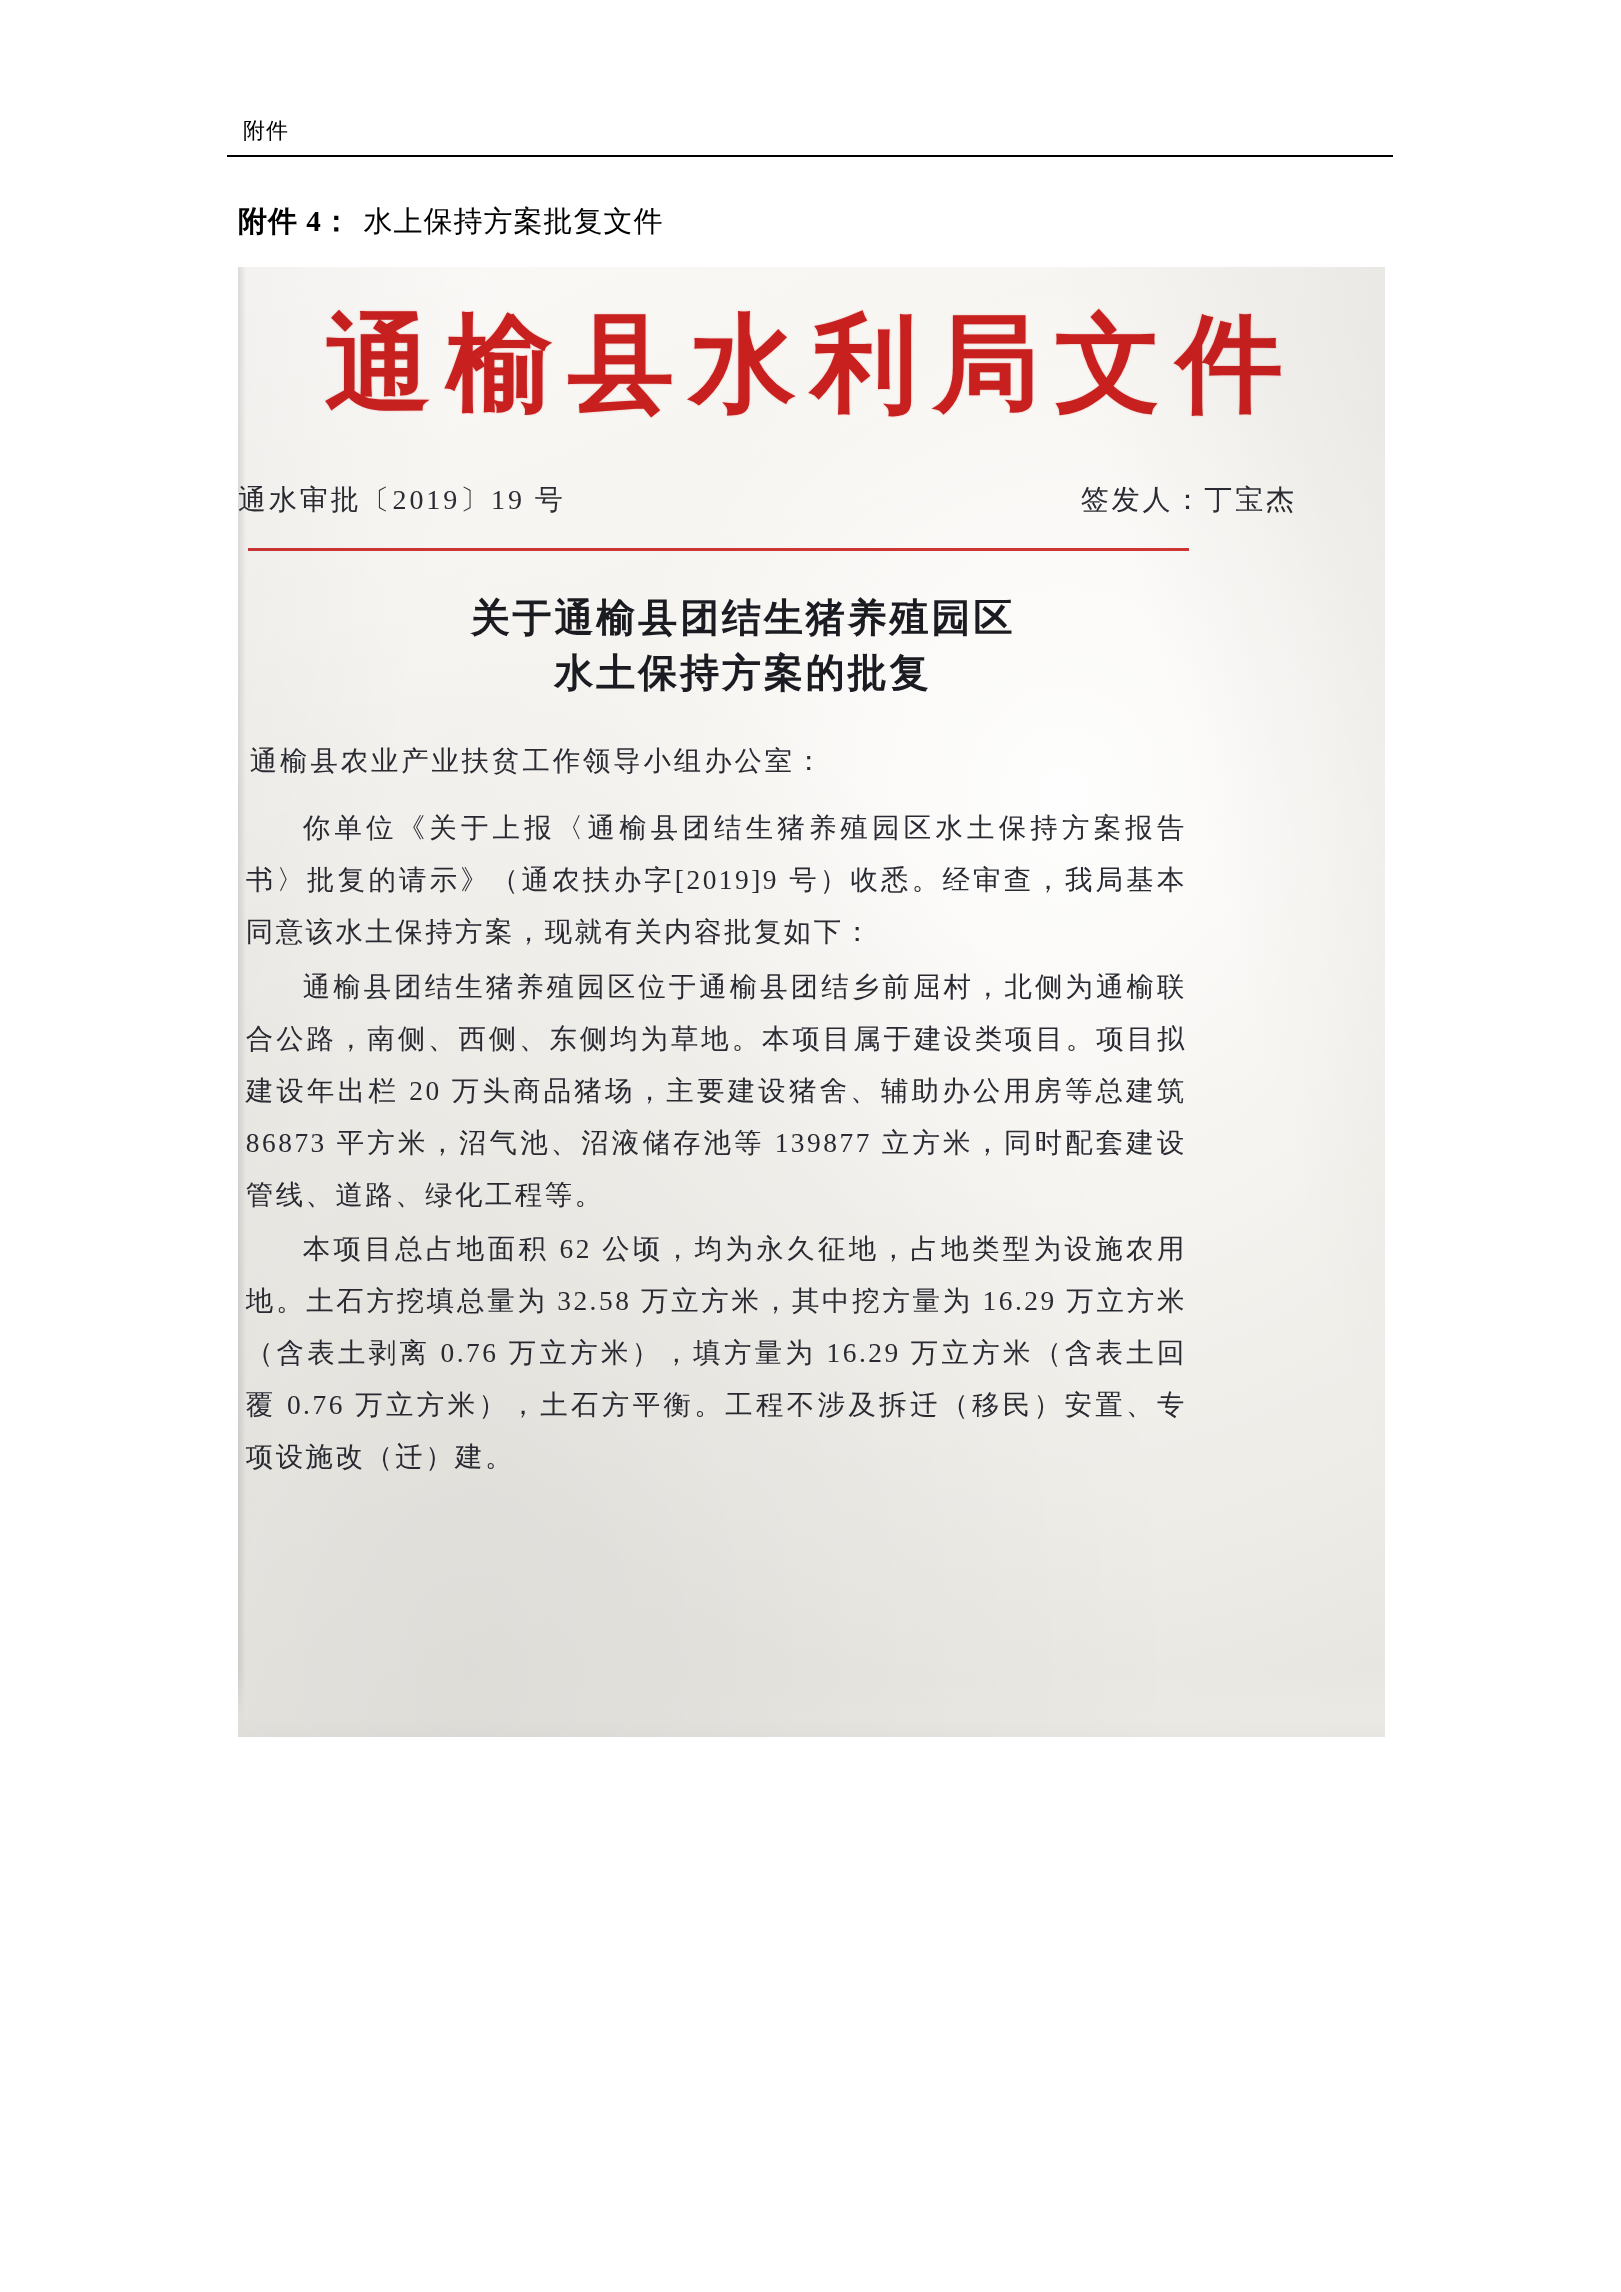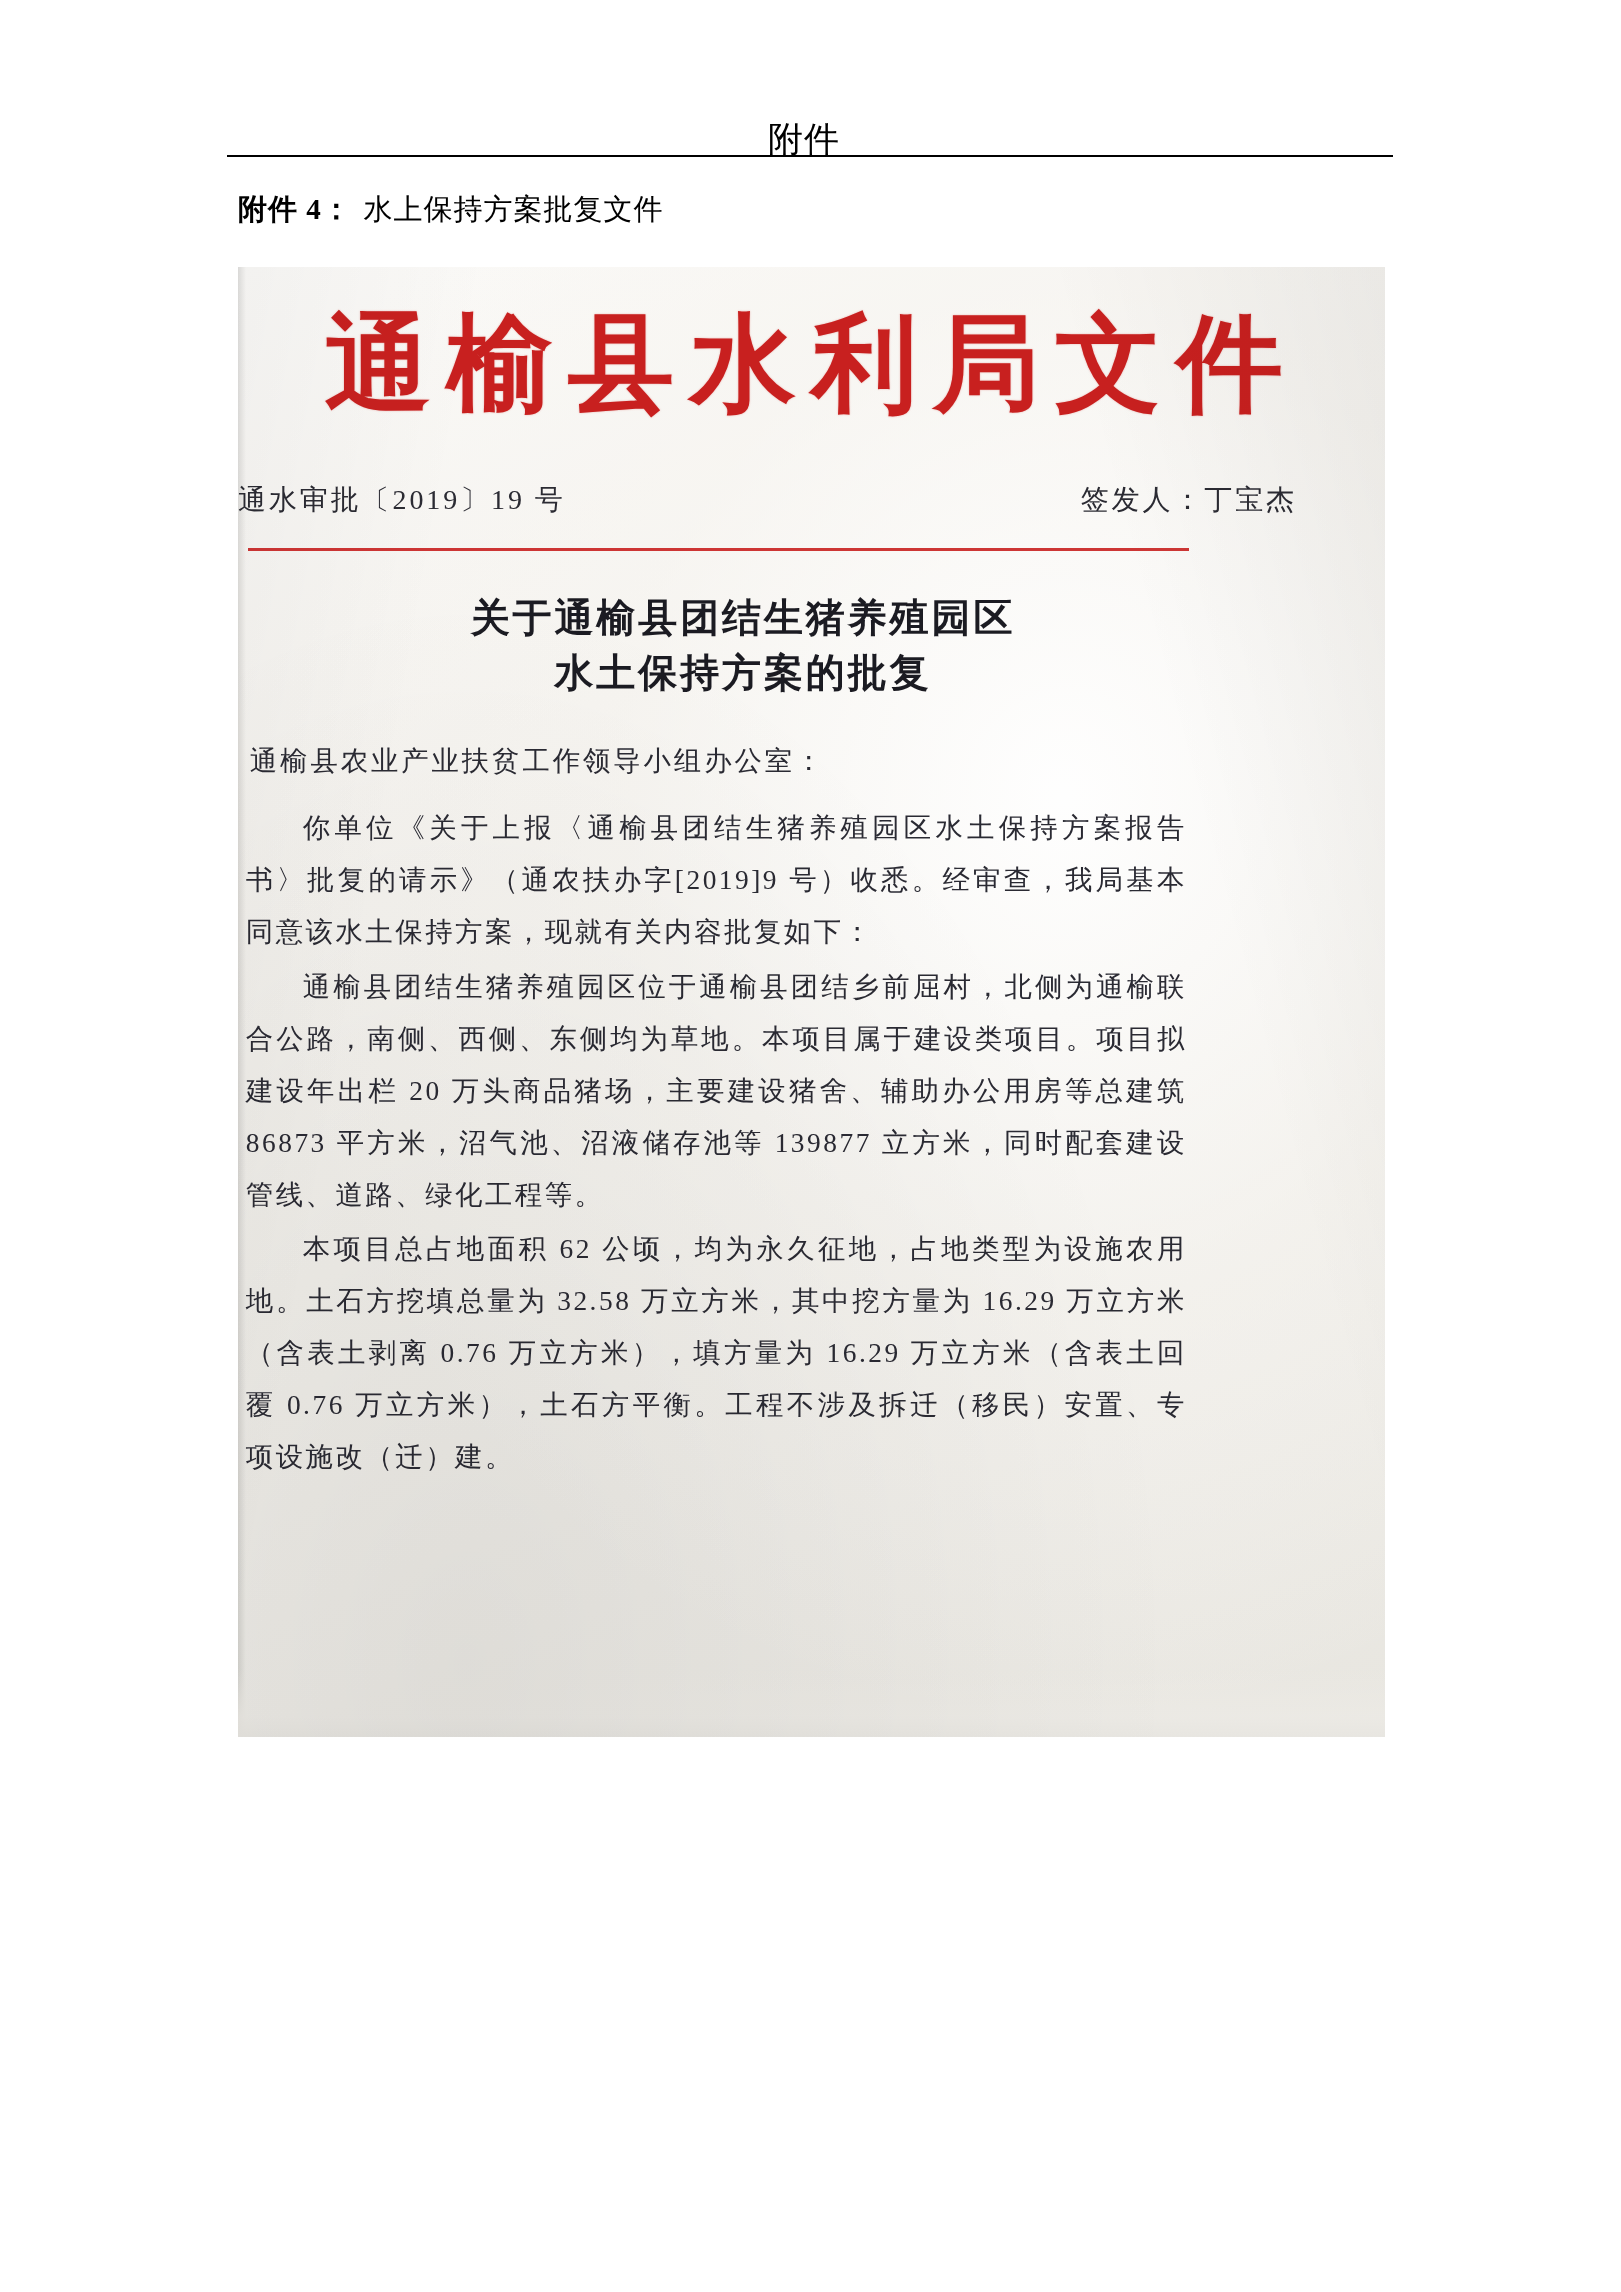--- a/index.html
+++ b/index.html
@@ -13,40 +13,40 @@
     position: relative;
     font-family: "Liberation Serif", "DejaVu Serif", serif;
     color: #000;
     overflow: hidden;
   }
 
   
   .page-header {
     position: absolute;
     top: 116px;
-    left: 221px;
+    left: 243px;
     width: 1166px;
-    text-align: center;
-    font-size: 35px;
+    text-align: left;
+    font-size: 22px;
     font-family: "Liberation Serif", serif;
     letter-spacing: 1px;
   }
   .header-rule {
     position: absolute;
     top: 155px;
     left: 227px;
     width: 1166px;
     height: 2px;
     background: #000;
   }
 
   
   .caption {
     position: absolute;
-    top: 190px;
+    top: 202px;
     left: 238px;
     font-size: 29px;
     white-space: nowrap;
   }
   .caption .cap-label {
     font-weight: bold;
     font-family: "Liberation Serif", serif;
     letter-spacing: 1px;
   }
   .caption .cap-text {

